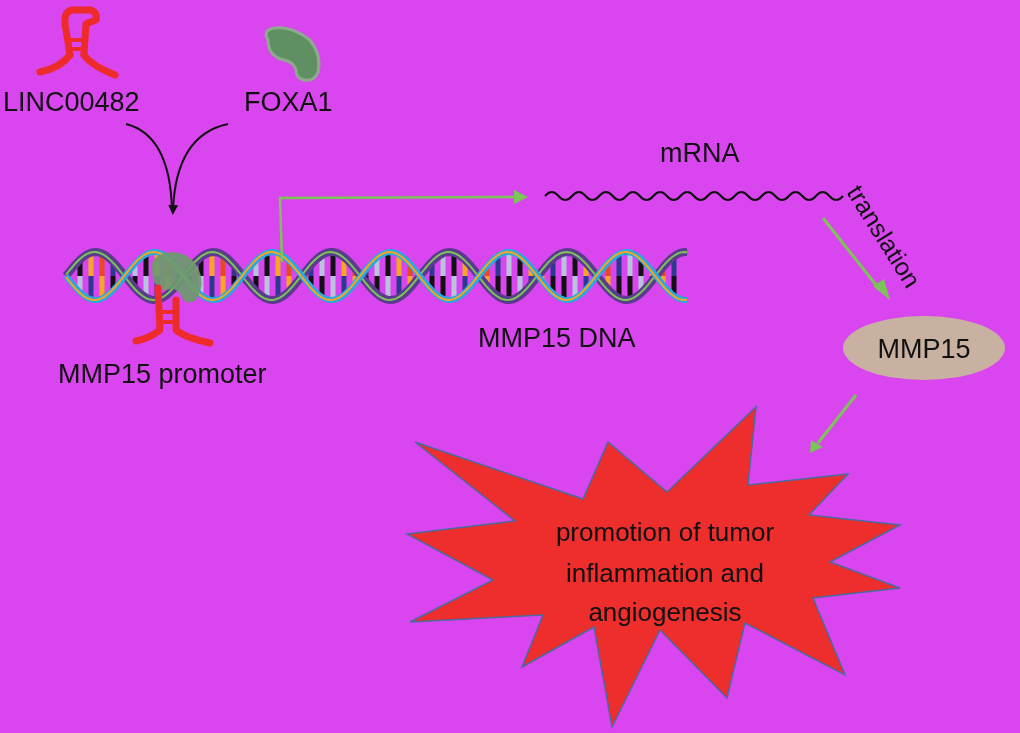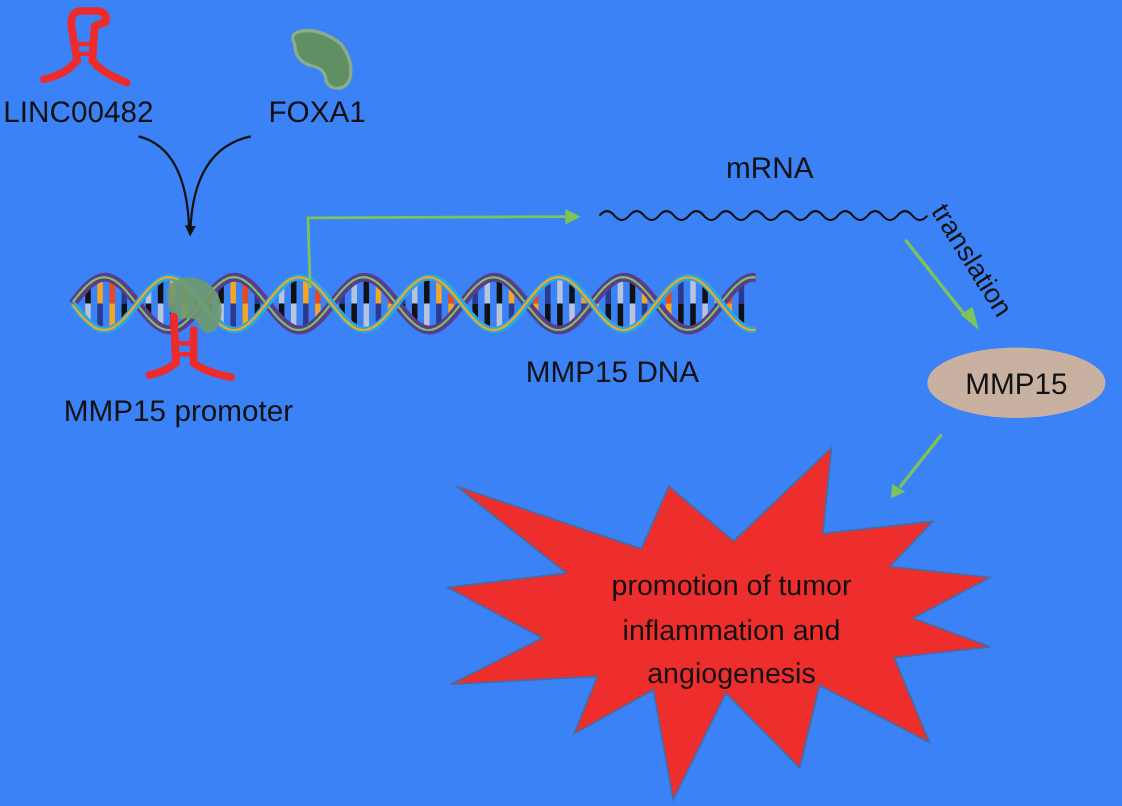--- a/index.html
+++ b/index.html
@@ -1,16 +1,16 @@
 <!DOCTYPE html>
 <html><head>
 <meta charset="utf-8">
 <style>
   html, body { margin:0; padding:0; background:#ffffff; }
-  #stage { position:relative; width:1020px; height:733px; overflow:hidden; background:#3b82f6; font-family:"Liberation Sans", sans-serif; }
+  #stage { position:relative; width:1020px; height:733px; overflow:hidden; background:#d946ef; font-family:"Liberation Sans", sans-serif; }
   svg { position:absolute; left:0; top:0; }
   .lbl { font-family:"Liberation Sans", sans-serif; fill:#111; }
 </style>
 </head>
 <body>
 
 <div id="stage">
 <svg width="1020" height="733" viewBox="0 0 1020 733" xmlns="http://www.w3.org/2000/svg">
   <defs>
     <marker id="ahBlack" markerWidth="10" markerHeight="10" refX="5" refY="5" orient="auto" markerUnits="userSpaceOnUse">

